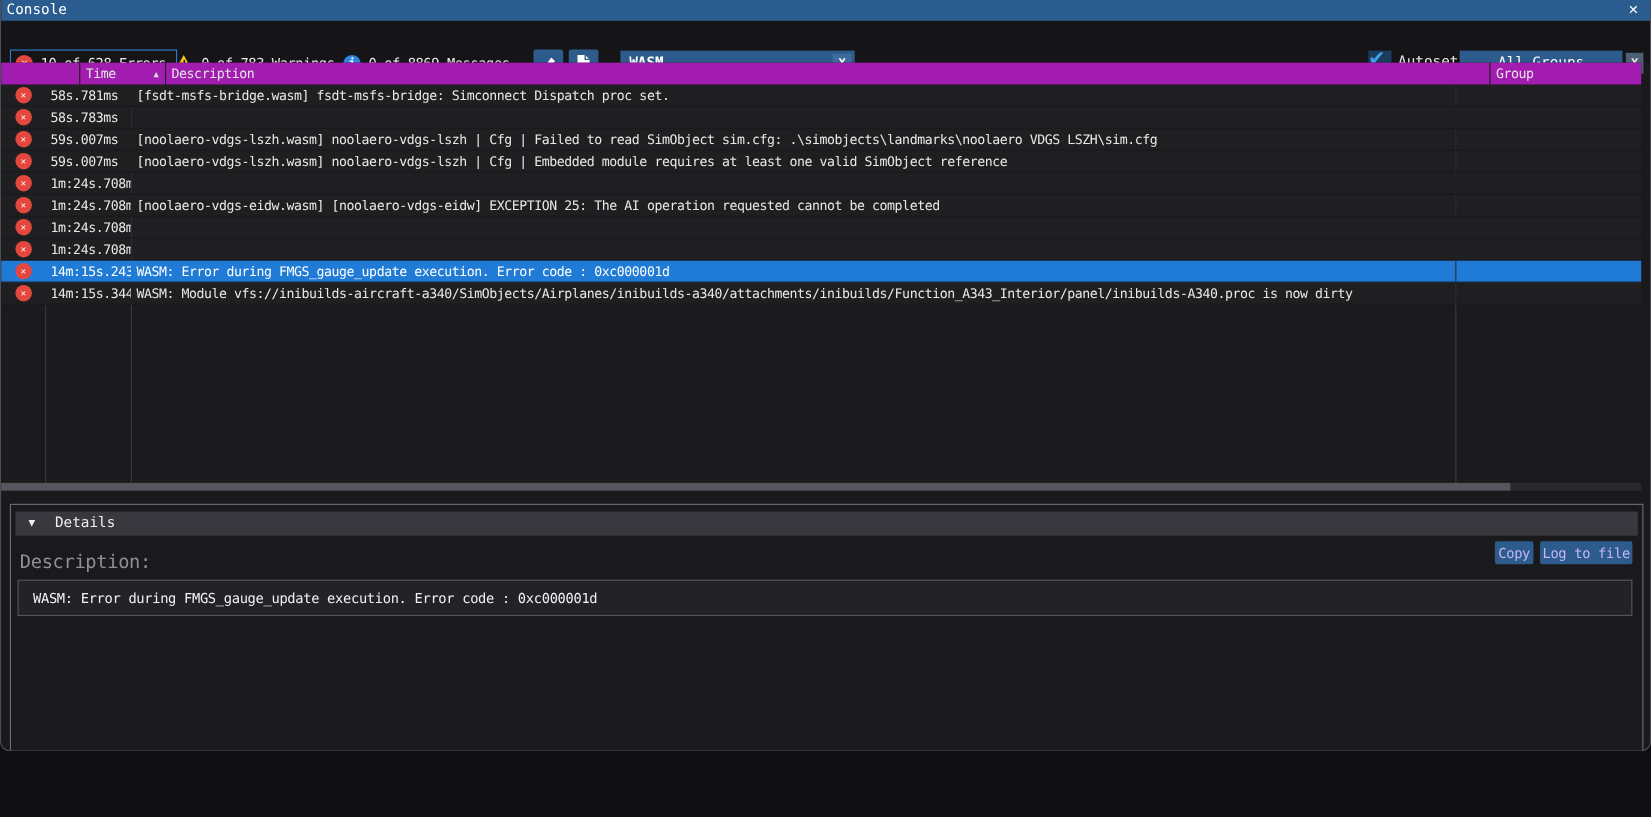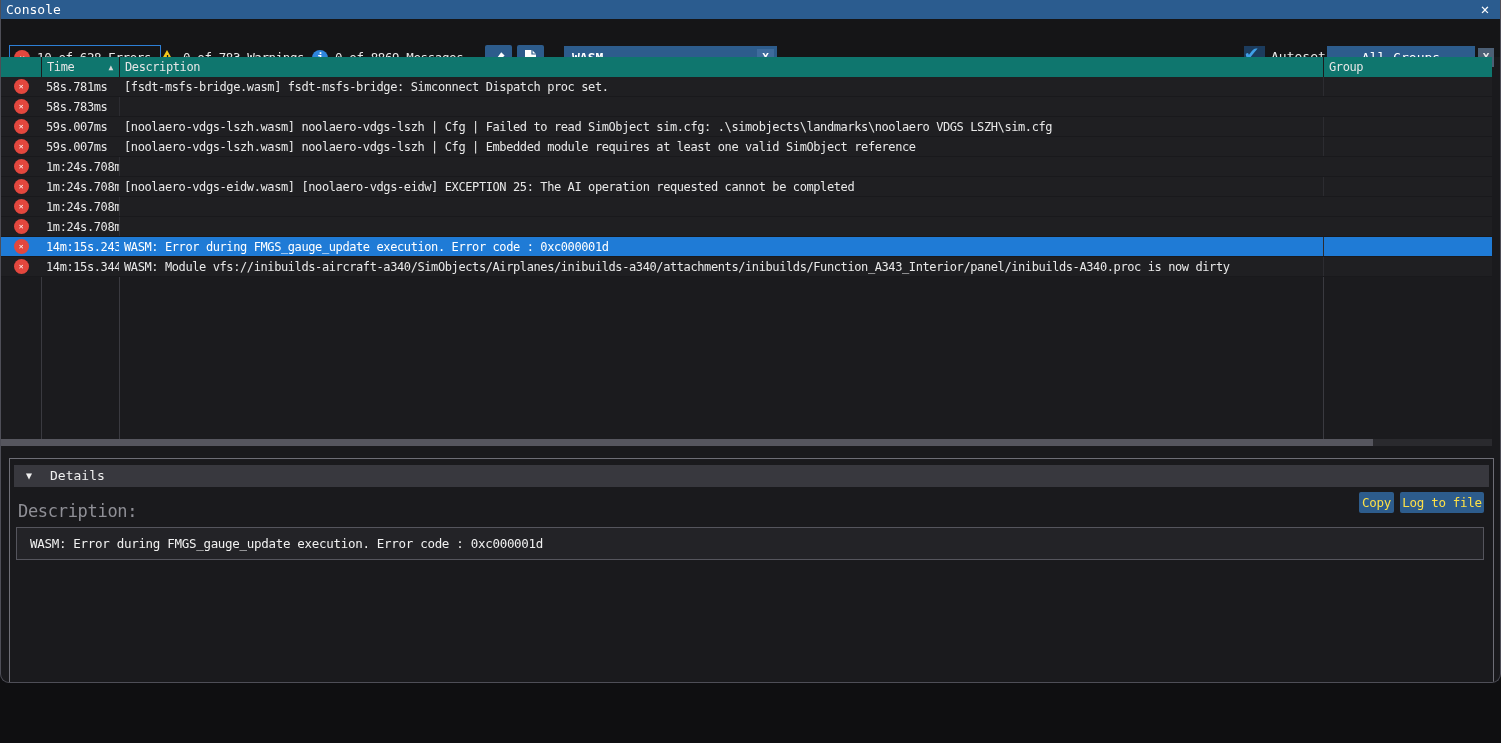--- a/index.html
+++ b/index.html
@@ -54,23 +54,23 @@
   .autoset-label { position:absolute; left:1270px; top:30px; color:#e8e8e8; font-size:13px; }
   .groups-dd { position:absolute; left:1326px; top:27px; width:148px; height:23px;
                background:#2d5c8c; color:#fff; font-size:13px; display:flex;
                align-items:center; justify-content:center; }
   .groups-x { position:absolute; left:1477px; top:29px; width:16px; height:19px;
               background:#4c5f75; color:#e8e8e8; font-size:11px; font-weight:bold;
               display:flex; align-items:center; justify-content:center; }
 
   
   .grid { position:absolute; left:0; top:57px; width:1491px; height:389px; background:#1b1b1e; }
-  .grid-header { position:absolute; left:0; top:0; width:100%; height:20px; background:#0f766e;
+  .grid-header { position:absolute; left:0; top:0; width:100%; height:20px; background:#a21caf;
                  display:flex; color:#e5e5e5; font-size:12px; letter-spacing:-0.4px;
-                 line-height:20px; }
+                 line-height:20px;padding-left:31px; }
   .gh-cell { border-left:1px solid #1b1b1d; padding-left:5px; position:relative; }
   .gh-icon { width:40px; border-left:none; }
   .gh-time { width:78px; }
   .gh-desc { width:1204px; }
   .gh-group{ flex:1; }
   .sort-asc { position:absolute; right:6px; top:1px; font-size:8px; color:#d8d8d8; }
 
   .rows { position:absolute; left:0; top:20px; width:100%; }
   .row { display:flex; height:20px; background:#1f1f22; color:#e8e8e8; font-size:12px;
          letter-spacing:-0.4px; line-height:20px; border-bottom:1px solid #19191c; }
@@ -90,21 +90,21 @@
 
   
   .details { position:absolute; left:8px; top:458px; width:1485px; height:245px;
              border:1px solid #6e6e76; background:#1a1a1d; }
   .details-header { position:absolute; left:4px; top:6px; right:4px; height:22px;
                     background:#38383e; color:#f0f0f0; font-size:13px; line-height:22px; }
   .details-header .tri { position:absolute; left:12px; top:0; font-size:10px; }
   .details-header .lbl { position:absolute; left:36px; top:0; }
   .desc-label { position:absolute; left:8px; top:42px; color:#8f8f96; font-size:17px;
                 letter-spacing:-0.3px; }
-  .btn { position:absolute; top:33px; height:21px; background:#2d5c8c; color:#fde047;
+  .btn { position:absolute; top:33px; height:21px; background:#2d5c8c; color:#c4b5fd;
          font-size:12.5px; letter-spacing:-0.3px; display:flex; align-items:center;
          justify-content:center; border-radius:2px; font-family:"DejaVu Sans Mono", monospace;
          border:none; }
   .btn.copy-btn { left:1349px; width:35px; }
   .btn.log-btn  { left:1390px; width:84px; }
   .desc-box { position:absolute; left:6px; top:68px; width:1468px; height:33px;
               border:1px solid #55555d; background:#232327; color:#f0f0f0;
               font-size:12.5px; letter-spacing:-0.3px; line-height:31px;
               padding-left:13px; overflow:hidden; white-space:pre; }
 

